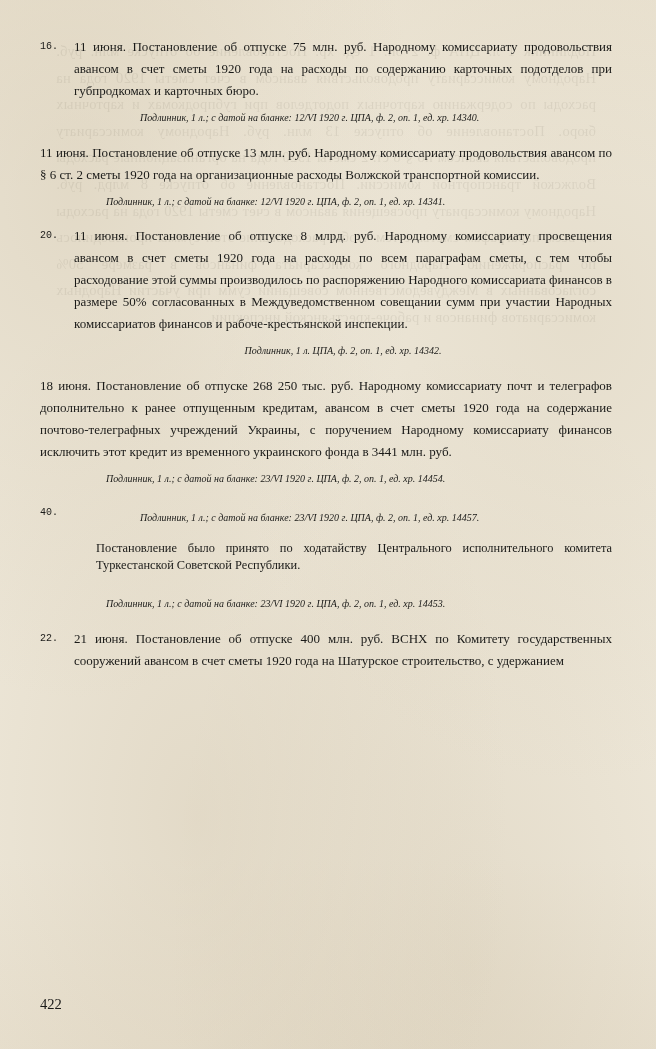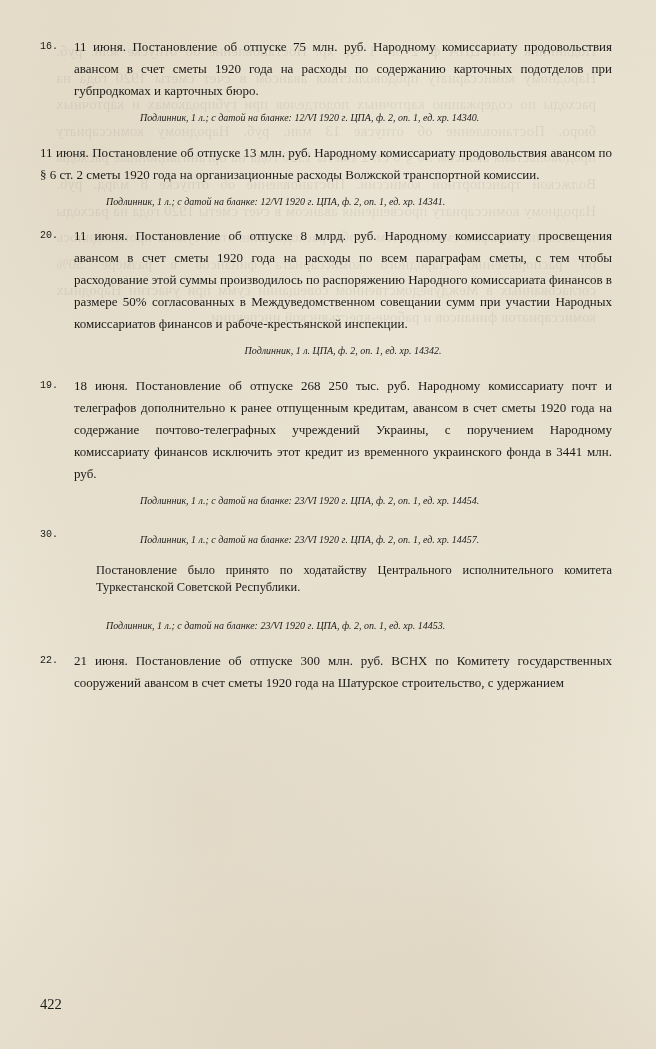--- a/index.html
+++ b/index.html
@@ -141,44 +141,43 @@
 
     <div class="entry">
       <div class="entry-num">20.</div>
       <div class="entry-body">
         <div class="entry-text">11 июня. Постановление об отпуске 8 млрд. руб. Народному комиссариату просвещения авансом в счет сметы 1920 года на расходы по всем параграфам сметы, с тем чтобы расходование этой суммы производилось по распоряжению Народного комиссариата финансов в размере 50% согласованных в Междуведомственном совещании сумм при участии Народных комиссариатов финансов и рабоче-крестьянской инспекции.</div>
         <div class="source center">Подлинник, 1 л. ЦПА, ф. 2, оп. 1, ед. хр. 14342.</div>
       </div>
     </div>
 
     <div class="entry">
-      <div class="entry-num">19.</div>
       <div class="entry-body">
         <div class="entry-text">18 июня. Постановление об отпуске 268 250 тыс. руб. Народному комиссариату почт и телеграфов дополнительно к ранее отпущенным кредитам, авансом в счет сметы 1920 года на содержание почтово-телеграфных учреждений Украины, с поручением Народному комиссариату финансов исключить этот кредит из временного украинского фонда в 3441 млн. руб.</div>
         <div class="source indent">Подлинник, 1 л.; с датой на бланке: 23/VI 1920 г. ЦПА, ф. 2, оп. 1, ед. хр. 14454.</div>
       </div>
     </div>
 
     <div class="entry">
-      <div class="entry-num">30.</div>
+      <div class="entry-num">40.</div>
       <div class="entry-body">
         <div class="source indent">Подлинник, 1 л.; с датой на бланке: 23/VI 1920 г. ЦПА, ф. 2, оп. 1, ед. хр. 14457.</div>
         <div class="note">Постановление было принято по ходатайству Центрального исполнительного комитета Туркестанской Советской Республики.</div>
       </div>
     </div>
 
     <div class="entry">
       <div class="entry-body">
         <div class="source indent">Подлинник, 1 л.; с датой на бланке: 23/VI 1920 г. ЦПА, ф. 2, оп. 1, ед. хр. 14453.</div>
       </div>
     </div>
 
     <div class="entry">
       <div class="entry-num">22.</div>
       <div class="entry-body">
-        <div class="entry-text">21 июня. Постановление об отпуске 300 млн. руб. ВСНХ по Комитету государственных сооружений авансом в счет сметы 1920 года на Шатурское строительство, с удержанием</div>
+        <div class="entry-text">21 июня. Постановление об отпуске 400 млн. руб. ВСНХ по Комитету государственных сооружений авансом в счет сметы 1920 года на Шатурское строительство, с удержанием</div>
       </div>
     </div>
 
   </div>
 
   <div class="folio">422</div>
 </div>
 
 </body></html>

